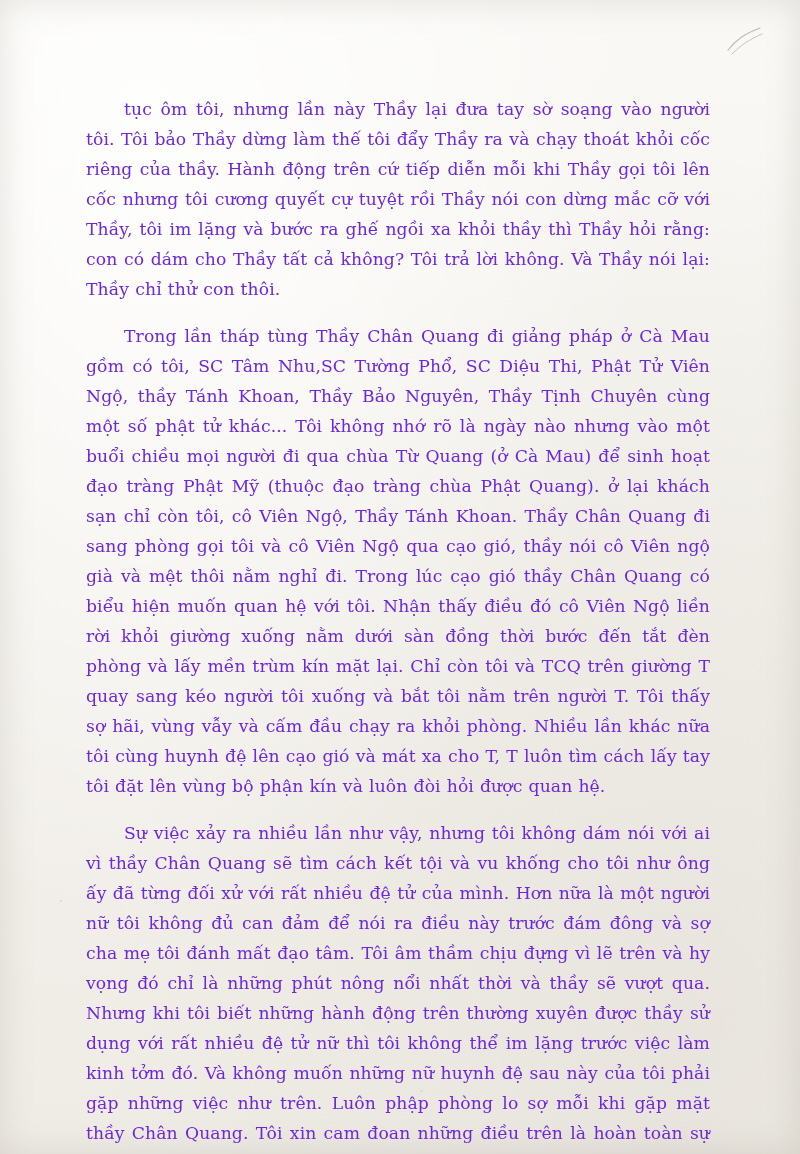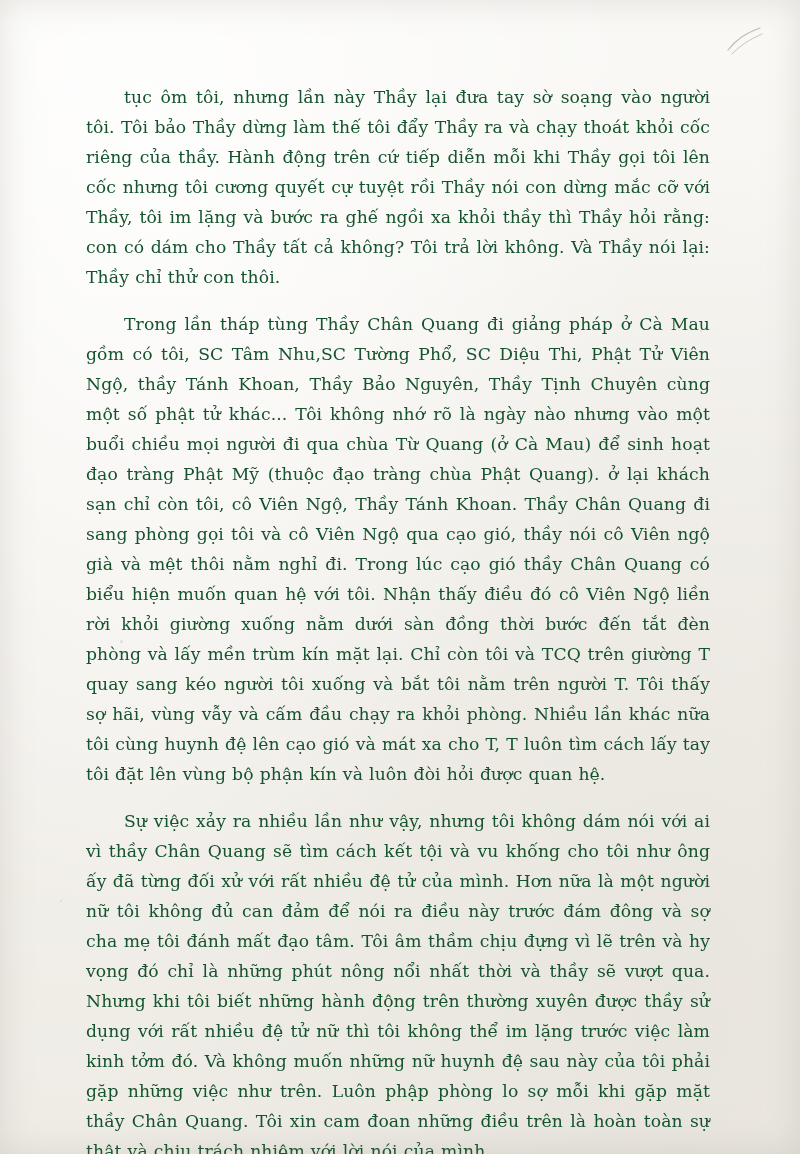--- a/index.html
+++ b/index.html
@@ -35,24 +35,24 @@
     box-shadow: inset 0 0 34px rgba(140,132,118,0.22);
     pointer-events: none;
   }
   .content {
     position: absolute;
     left: 86px;
     top: 78px;
     width: 624px;
   }
   p.para {
-    margin: 4px 0 17px 0;
+    margin: 16px 0 17px 0;
     font-size: 17.2px;
     line-height: 30px;
-    color: #14532d;
+    color: #6d28d9;
     text-align: justify;
     text-indent: 38px;
     letter-spacing: 0.1px;
     word-spacing: 0.5px;
   }
   
   .corner-mark {
     position: absolute;
     right: 34px;
     top: 24px;

